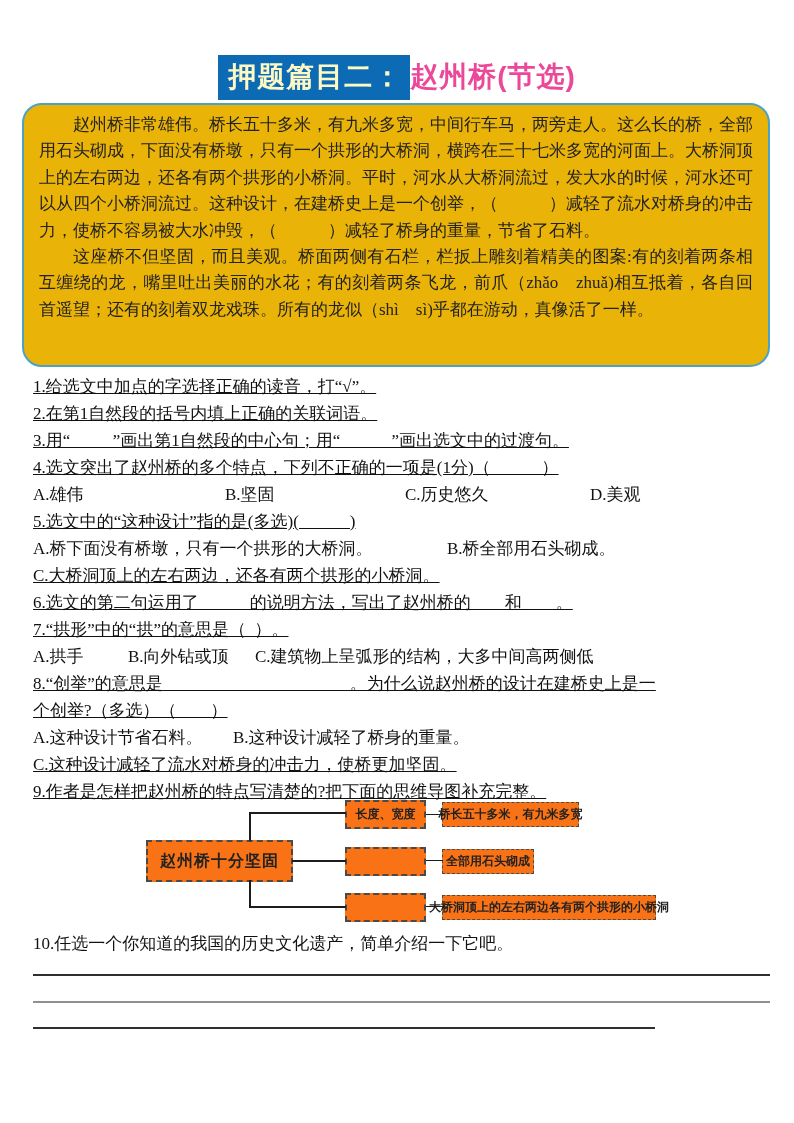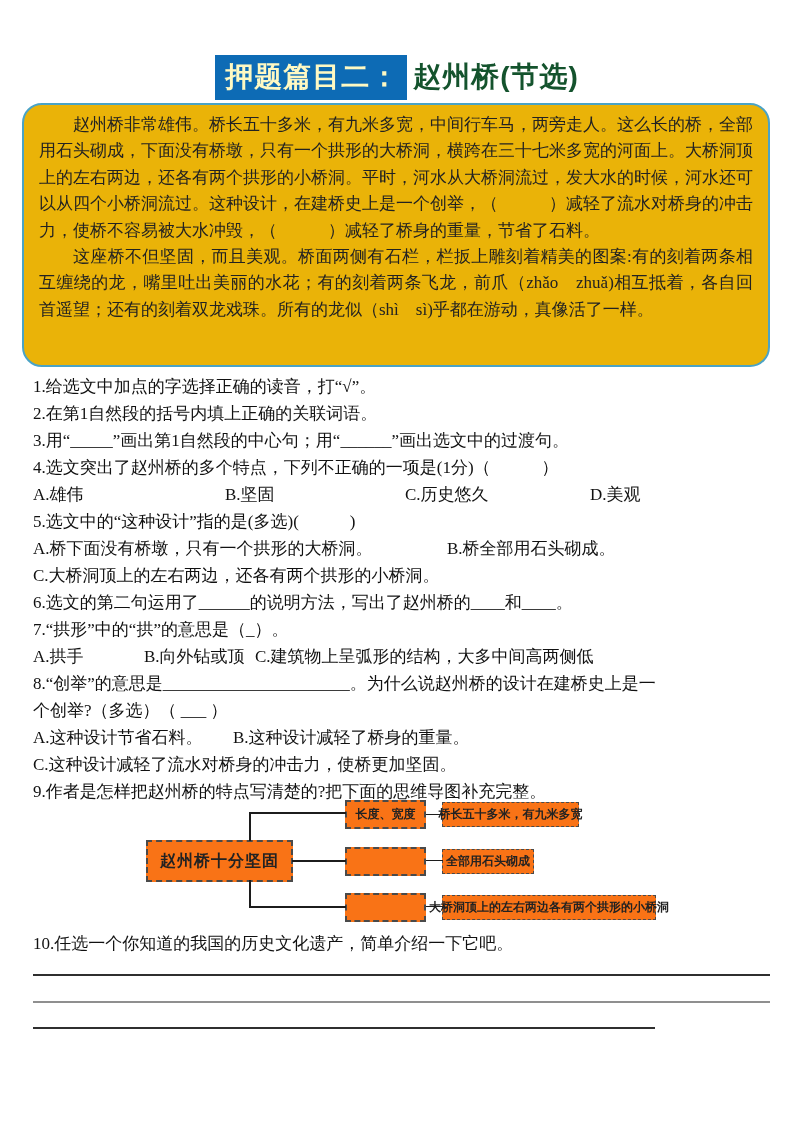--- a/index.html
+++ b/index.html
@@ -14,33 +14,33 @@
   .title-row {
     position:absolute; top:55px; left:0; width:100%;
     text-align:center; font-weight:bold; font-size:28px;
     font-family:"Liberation Sans","DejaVu Sans",sans-serif;
     letter-spacing:1px;
   }
   .title-tag {
     display:inline-block; background:#0d6bb5; color:#fef9c3;
     padding:3px 8px 4px 10px;
   }
-  .title-name { color:#14532d; padding-left:6px; }
+  .title-name { color:#ec4899; }
   
   .passage-box {
     position:absolute; top:103px; left:22px; width:748px; height:264px;
     border:2px solid #4aa3c6; border-radius:20px;
     background:#eab308; padding:7px 15px 6px 15px;
     font-size:17px; line-height:26.4px; color:#222;
   }
   .passage-box p { text-indent:2em; text-align:justify; }
   
   .questions {
     position:absolute; top:373px; left:33px; width:737px;
-    font-size:17px; line-height:27px; color:#111;
+    font-size:17px; line-height:27px; color:#111;text-decoration:underline;
   }
   .ql { white-space:pre-wrap; }
   .optrow { position:relative; height:27px; }
   .optrow span { position:absolute; top:0; white-space:nowrap; }
   
   .mm-box {
     position:absolute; border:2px dashed #4a4a4a; background:#f97316;
     display:flex; align-items:center; justify-content:center;
     font-family:Liberation Sans, sans-serif;
     font-weight:bold; color:#222; text-align:center;
@@ -87,21 +87,21 @@
     <div class="ql">5.选文中的“这种设计”指的是(多选)(　　　)</div>
     <div class="optrow">
       <span style="left:414px">B.桥全部用石头砌成。</span>
       <span style="left:0px">A.桥下面没有桥墩，只有一个拱形的大桥洞。</span>
     </div>
     <div class="ql">C.大桥洞顶上的左右两边，还各有两个拱形的小桥洞。</div>
     <div class="ql">6.选文的第二句运用了______的说明方法，写出了赵州桥的____和____。</div>
     <div class="ql">7.“拱形”中的“拱”的意思是（_）。</div>
     <div class="optrow">
       <span style="left:0px">A.拱手</span>
-      <span style="left:111px">B.向外钻或顶</span>
+      <span style="left:95px">B.向外钻或顶</span>
       <span style="left:222px">C.建筑物上呈弧形的结构，大多中间高两侧低</span>
     </div>
     <div class="ql">8.“创举”的意思是______________________。为什么说赵州桥的设计在建桥史上是一</div>
     <div class="ql">个创举?（多选）（ ___ ）</div>
     <div class="optrow">
       <span style="left:0px">A.这种设计节省石料。</span>
       <span style="left:200px">B.这种设计减轻了桥身的重量。</span>
     </div>
     <div class="ql">C.这种设计减轻了流水对桥身的冲击力，使桥更加坚固。</div>
     <div class="ql">9.作者是怎样把赵州桥的特点写清楚的?把下面的思维导图补充完整。</div>

